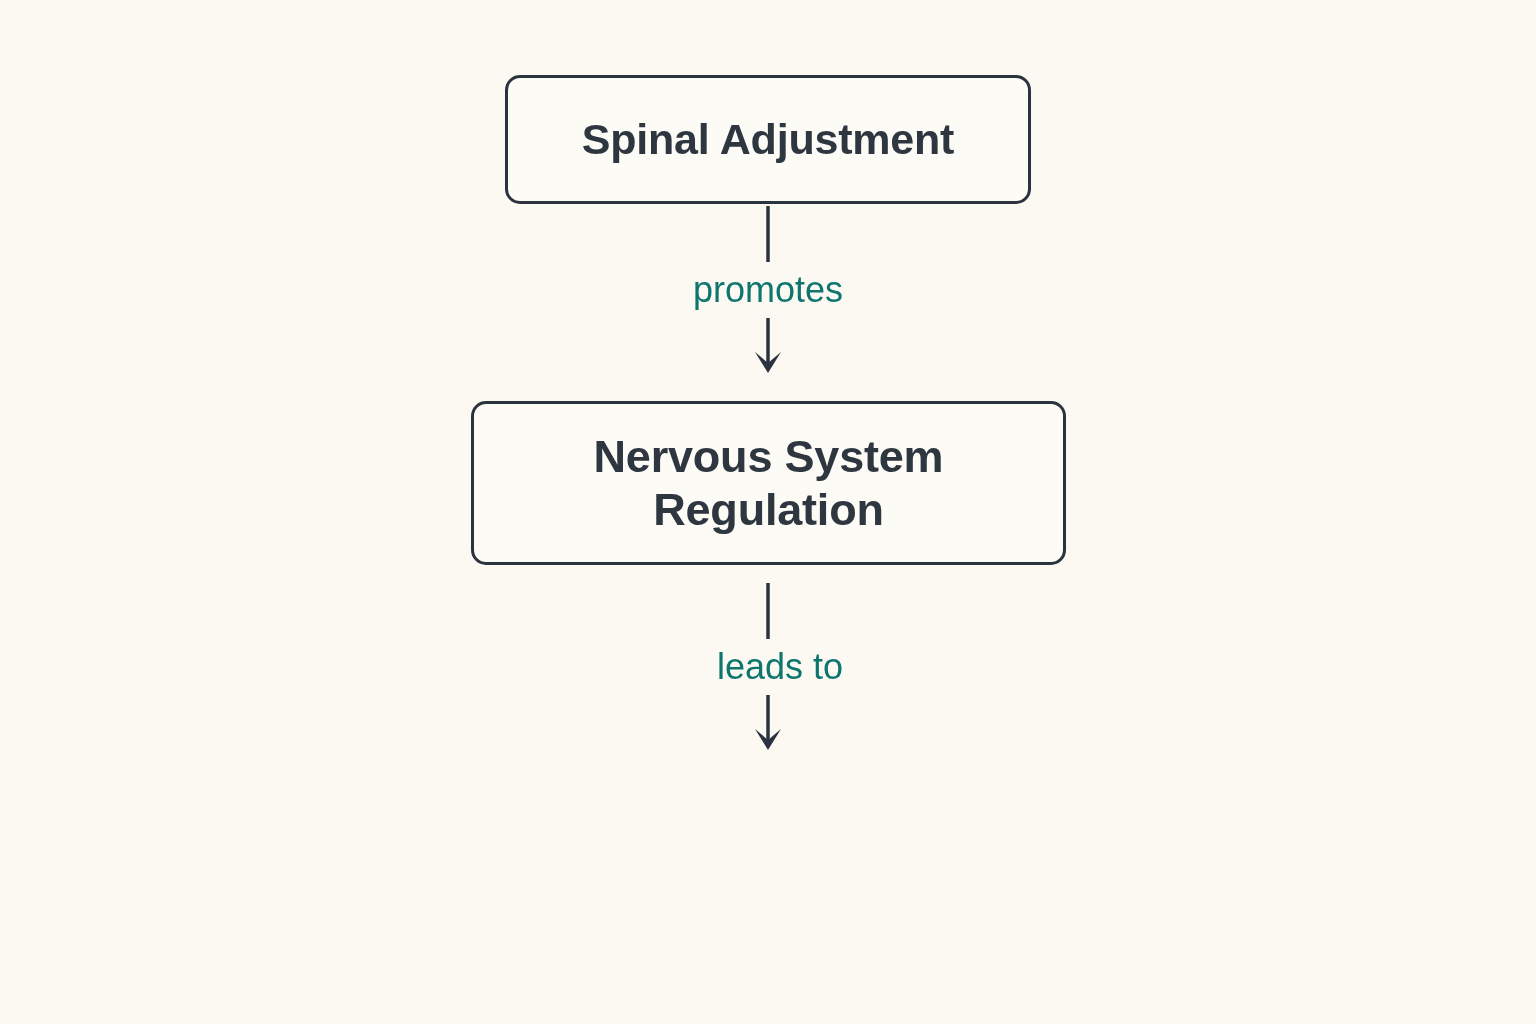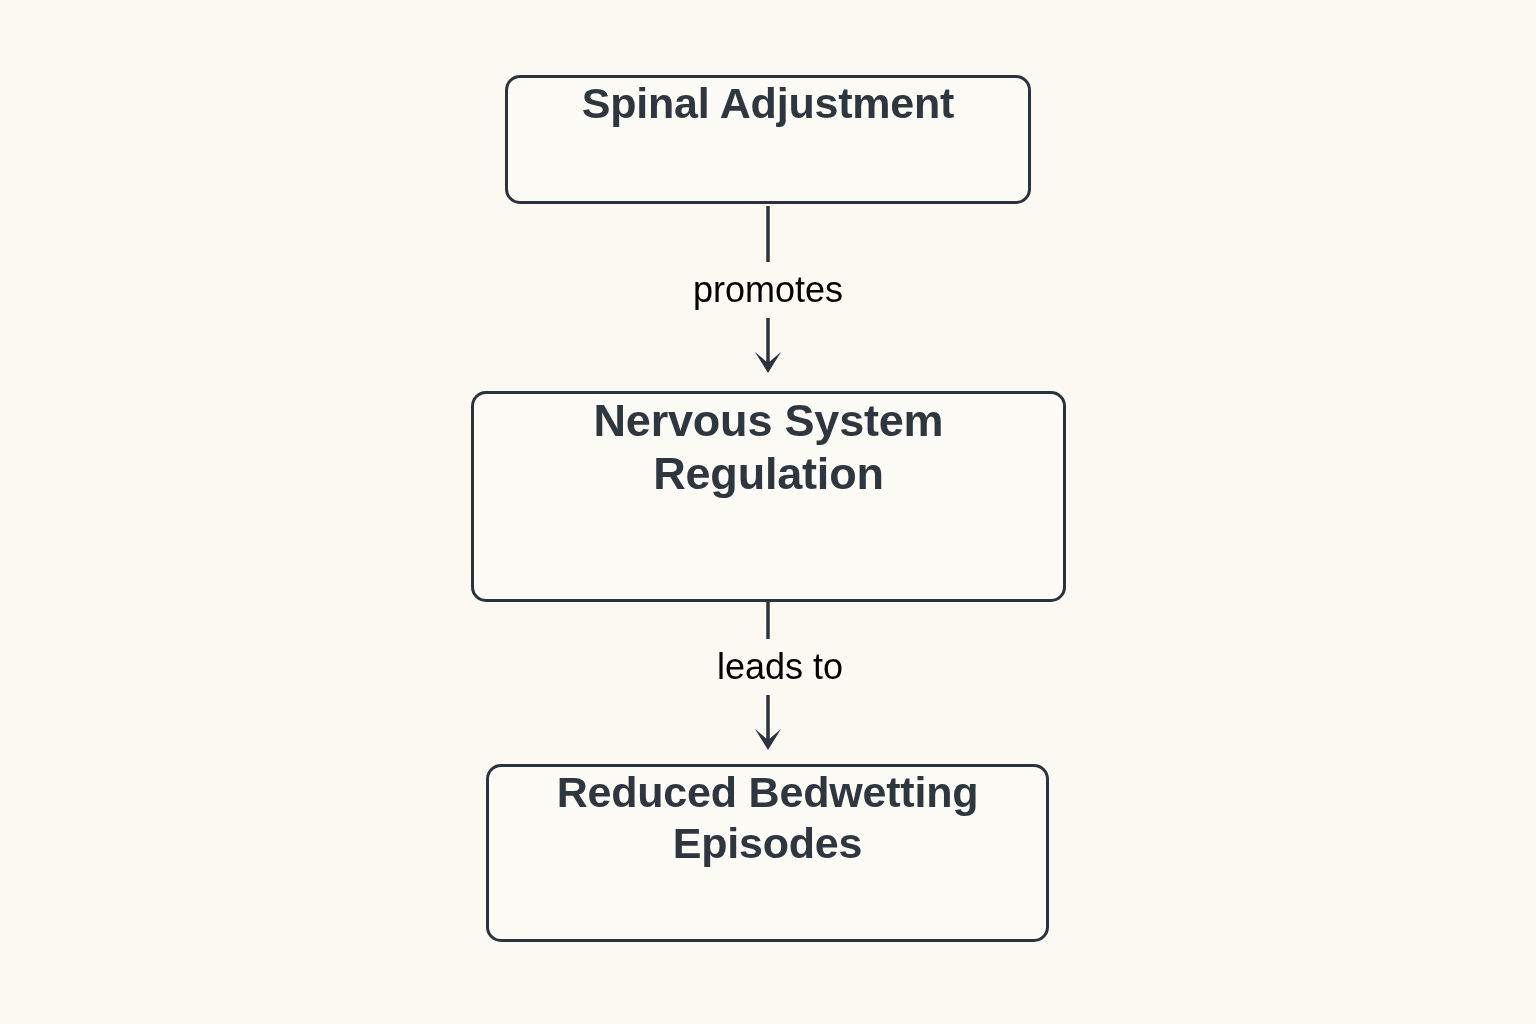--- a/index.html
+++ b/index.html
@@ -23,21 +23,21 @@
   }
 
   
   .node {
     position: absolute;
     box-sizing: border-box;
     background: #fdfbf6;
     border: 3px solid #2b333f;
     border-radius: 15px;
     display: flex;
-    align-items: flex-start;
+    align-items: center;
     justify-content: center;
     text-align: center;
   }
   .node-label {
     font-weight: bold;
     color: #2e3640;
     letter-spacing: -0.2px;
     line-height: 1.18;
     white-space: pre-line;
   }
@@ -45,23 +45,23 @@
   #node-1 {
     left: 505px;
     top: 75px;
     width: 526px;
     height: 129px;
   }
   #node-1 .node-label { font-size: 43px; }
 
   #node-2 {
     left: 471px;
-    top: 391px;
+    top: 401px;
     width: 595px;
-    height: 211px;
+    height: 164px;
   }
   #node-2 .node-label { font-size: 45px; }
 
   #node-3 {
     left: 486px;
     top: 764px;
     width: 563px;
     height: 178px;
   }
   #node-3 .node-label { font-size: 43px; }
@@ -70,21 +70,21 @@
   .edge {
     position: absolute;
     left: 0;
     top: 0;
     width: 1536px;
     height: 1024px;
     pointer-events: none;
   }
   .edge-label {
     position: absolute;
-    color: #000000;
+    color: #0f766e;
     font-size: 36px;
     font-weight: normal;
     line-height: 1;
     white-space: nowrap;
     transform: translate(-50%, -50%);
     background: transparent;
   }
   #edge-label-1 { left: 768px; top: 290px; }
   #edge-label-2 { left: 780px; top: 667px; }
 </style>
@@ -111,18 +111,14 @@
 
   <span class="edge-label" id="edge-label-1">promotes</span>
 
   <div class="node" id="node-2">
     <span class="node-label">Nervous System
 Regulation</span>
   </div>
 
   <span class="edge-label" id="edge-label-2">leads to</span>
 
-  <div class="node" id="node-3">
-    <span class="node-label">Reduced Bedwetting
-Episodes</span>
-  </div>
 
 </div>
 
 </body></html>

